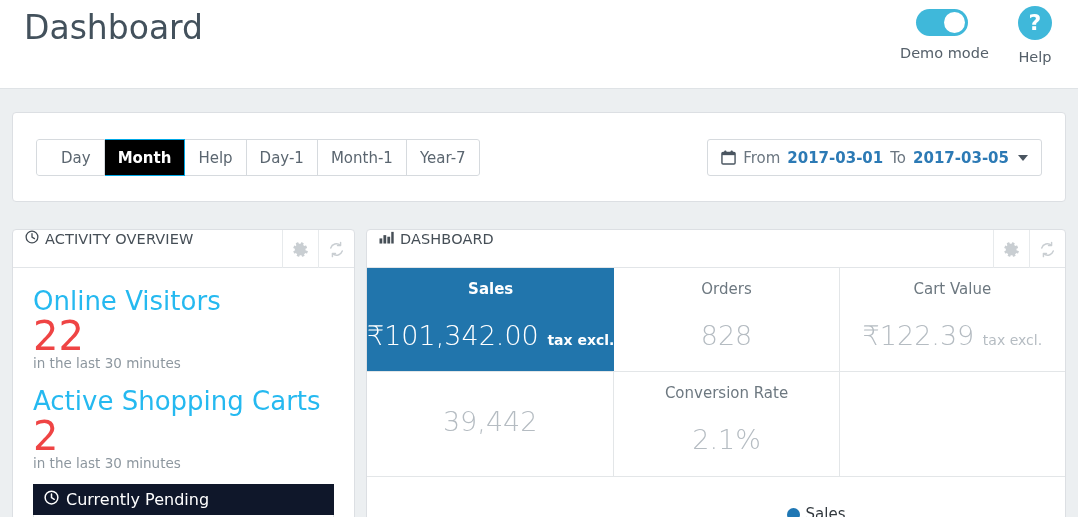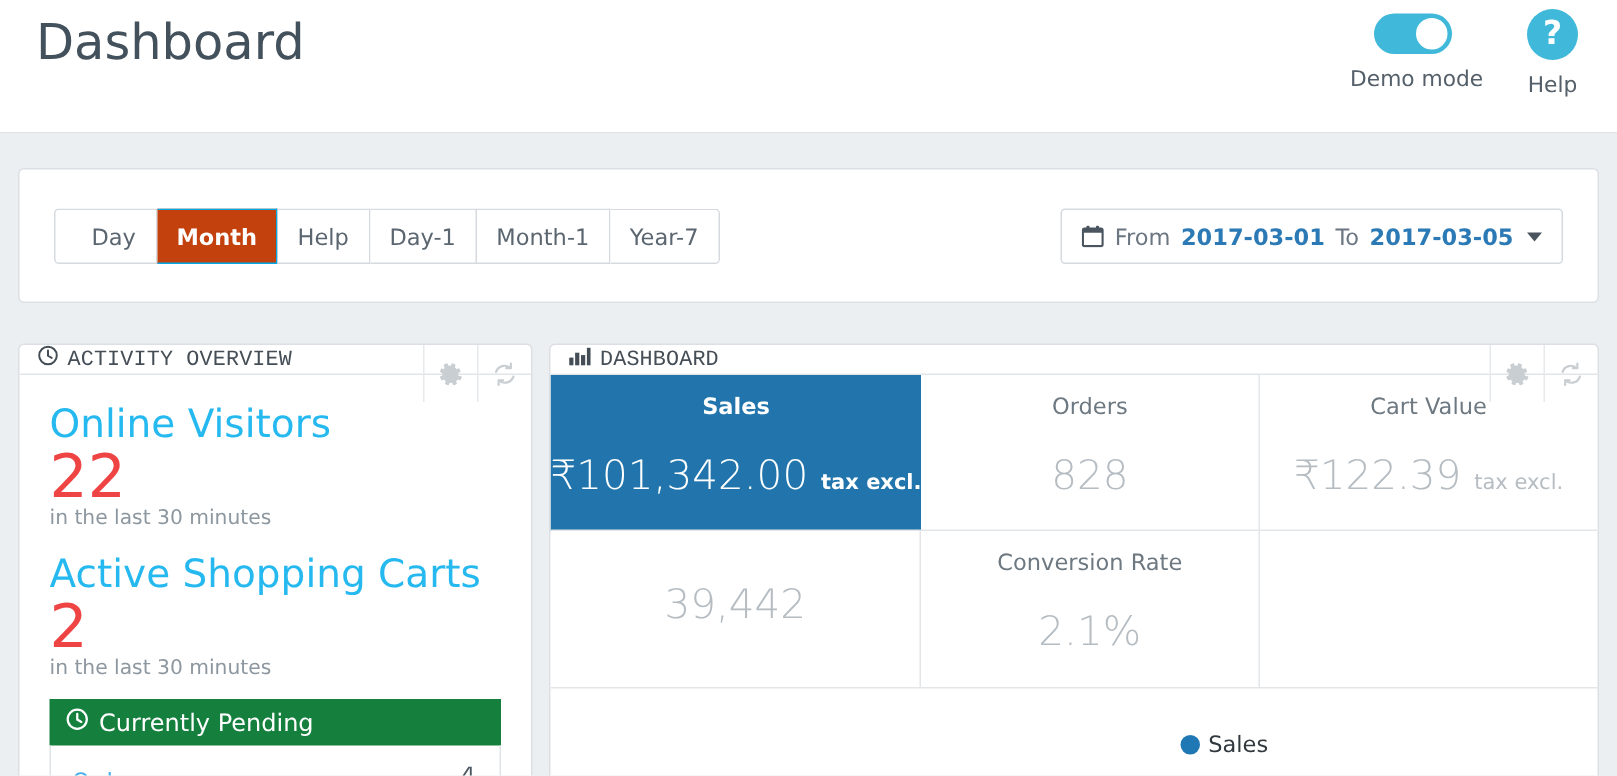--- a/index.html
+++ b/index.html
@@ -69,45 +69,44 @@
   }
   .seg {
     padding: 0 13px; height: 37px; line-height: 36px;
     font-size: 15px; color: #5b6670; background: #ffffff;
     border: 1px solid #d6dade; border-left-width: 0;
     cursor: pointer; white-space: nowrap;
   }
   .seg:first-child { border-left-width: 1px; border-radius: 3px 0 0 3px; padding-left: 24px; }
   .seg:last-child { border-radius: 0 3px 3px 0; }
   .seg.active {
-    background: #c2410c; color: #ffffff; font-weight: 700;
+    background: #000000; color: #ffffff; font-weight: 700;
     border-color: #00a8e6;
   }
   .daterange {
     position: absolute; right: 23px; top: 26px;
     height: 37px; display: flex; align-items: center; gap: 7px;
     padding: 0 13px;
     border: 1px solid #d6dade; border-radius: 3px;
     background: #ffffff; cursor: pointer;
     font-size: 15px; color: #6b7680;
   }
   .daterange .dateval { color: #2c7ab5; font-weight: 700; }
   .cal-ico { width: 15px; height: 15px; position: relative; display: inline-block; }
   .caret {
     width: 0; height: 0; margin-left: 2px;
     border-left: 5px solid transparent; border-right: 5px solid transparent;
     border-top: 6px solid #4a5560;
   }
 
   
   .panel-head {
-    height: 20px; display: flex; align-items: flex-end;
+    height: 38px; display: flex; align-items: flex-start;
     border-bottom: 1px solid #e2e5e8;
     position: relative;
-    font-family: Liberation Mono, monospace;
   }
   .panel-head-title {
     display: flex; align-items: center; gap: 6px;
     padding-left: 12px;
     font-size: 14.5px; color: #454e56; letter-spacing: 0.1px;
   }
   .head-tools { position: absolute; right: 0; top: 0; height: 38px; display: flex; }
   .head-tool {
     width: 36px; height: 38px; display: flex; align-items: center; justify-content: center;
     border-left: 1px solid #e7eaec; cursor: pointer;
@@ -124,21 +123,21 @@
   }
   .act-title {
     font-size: 26px; color: #25b9f0; font-weight: 400; line-height: 34px;
   }
   .act-value {
     font-size: 40px; color: #ef4444; font-weight: 400; line-height: 36px;
   }
   .act-sub { font-size: 13.5px; color: #8d979f; margin-top: 1px; margin-bottom: 13px; }
 
   .pending-head {
-    background: #15803d; color: #ffffff;
+    background: #0f172a; color: #ffffff;
     height: 31px; display: flex; align-items: center; gap: 7px;
     padding: 0 11px; font-size: 16px;
     margin: 7px 0 0 0;
   }
   .pending-list { border: 1px solid #e1e4e7; border-top: none; }
   .pending-item {
     display: flex; align-items: center; justify-content: space-between;
     padding: 9px 14px 10px 14px;
     border-bottom: 1px solid #e8eaec;
   }

